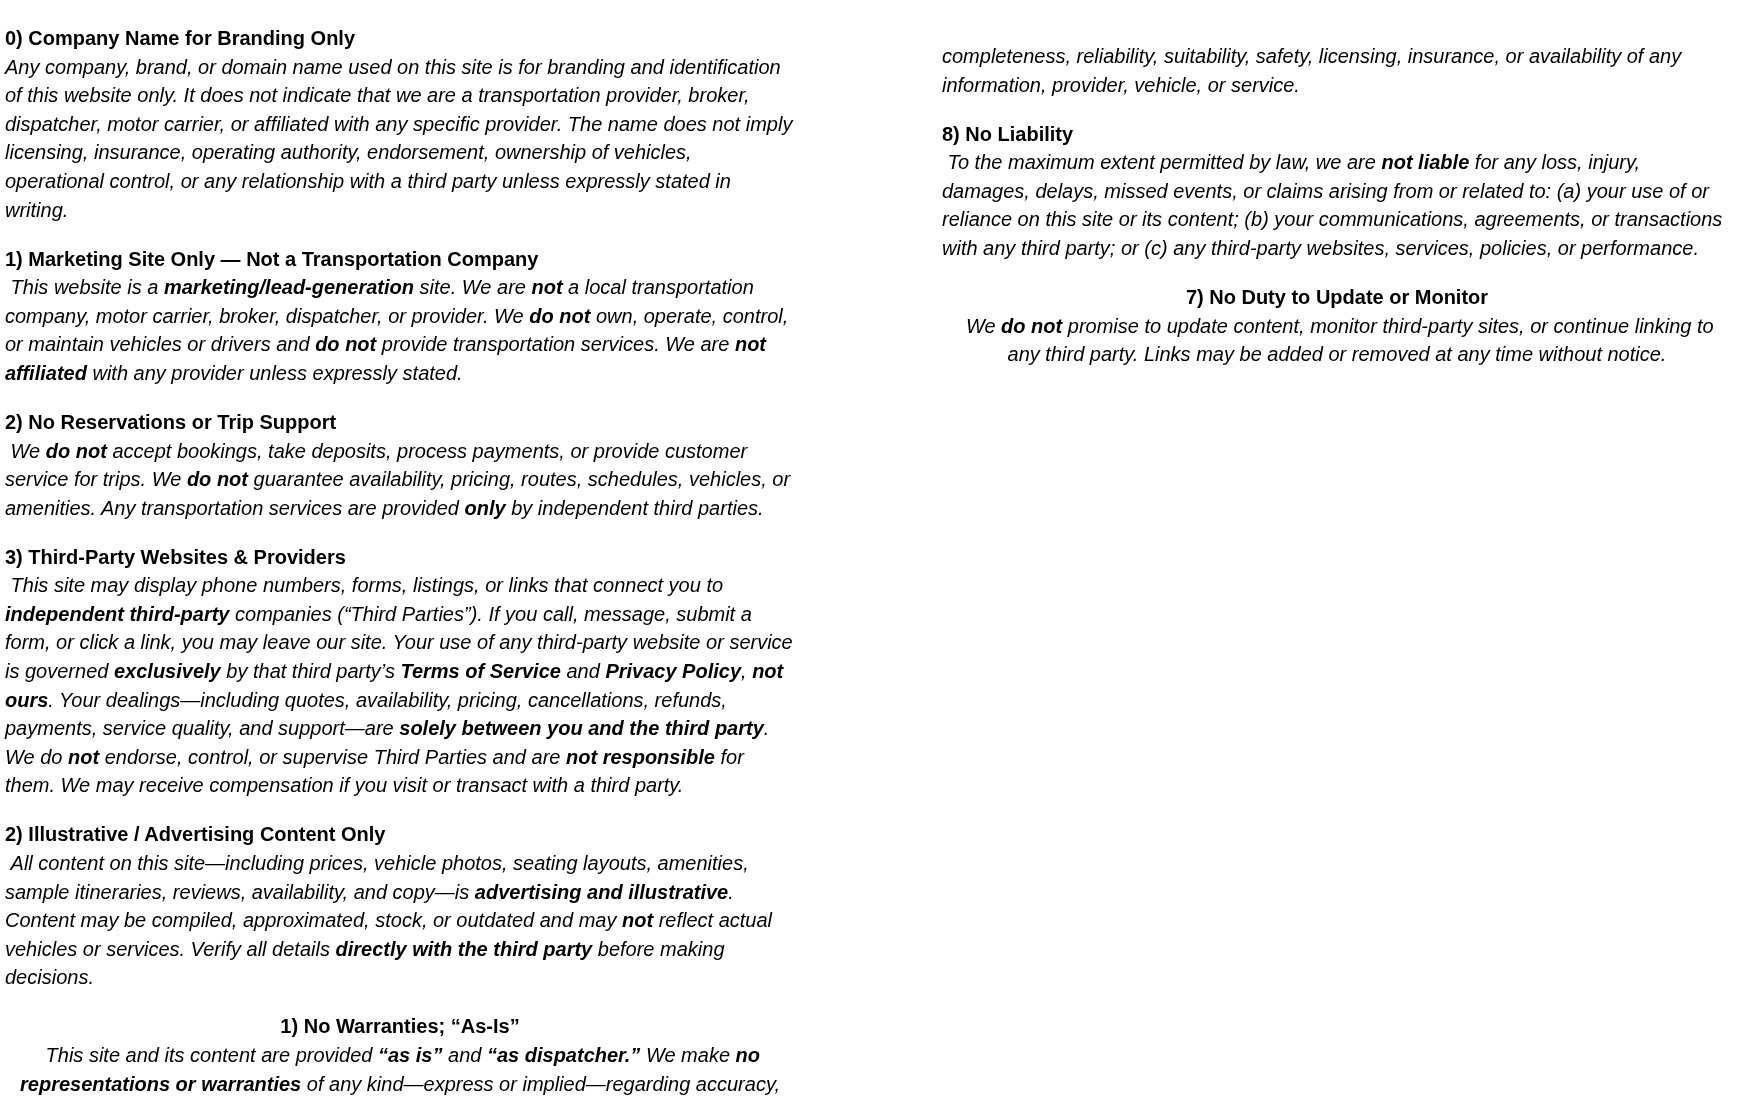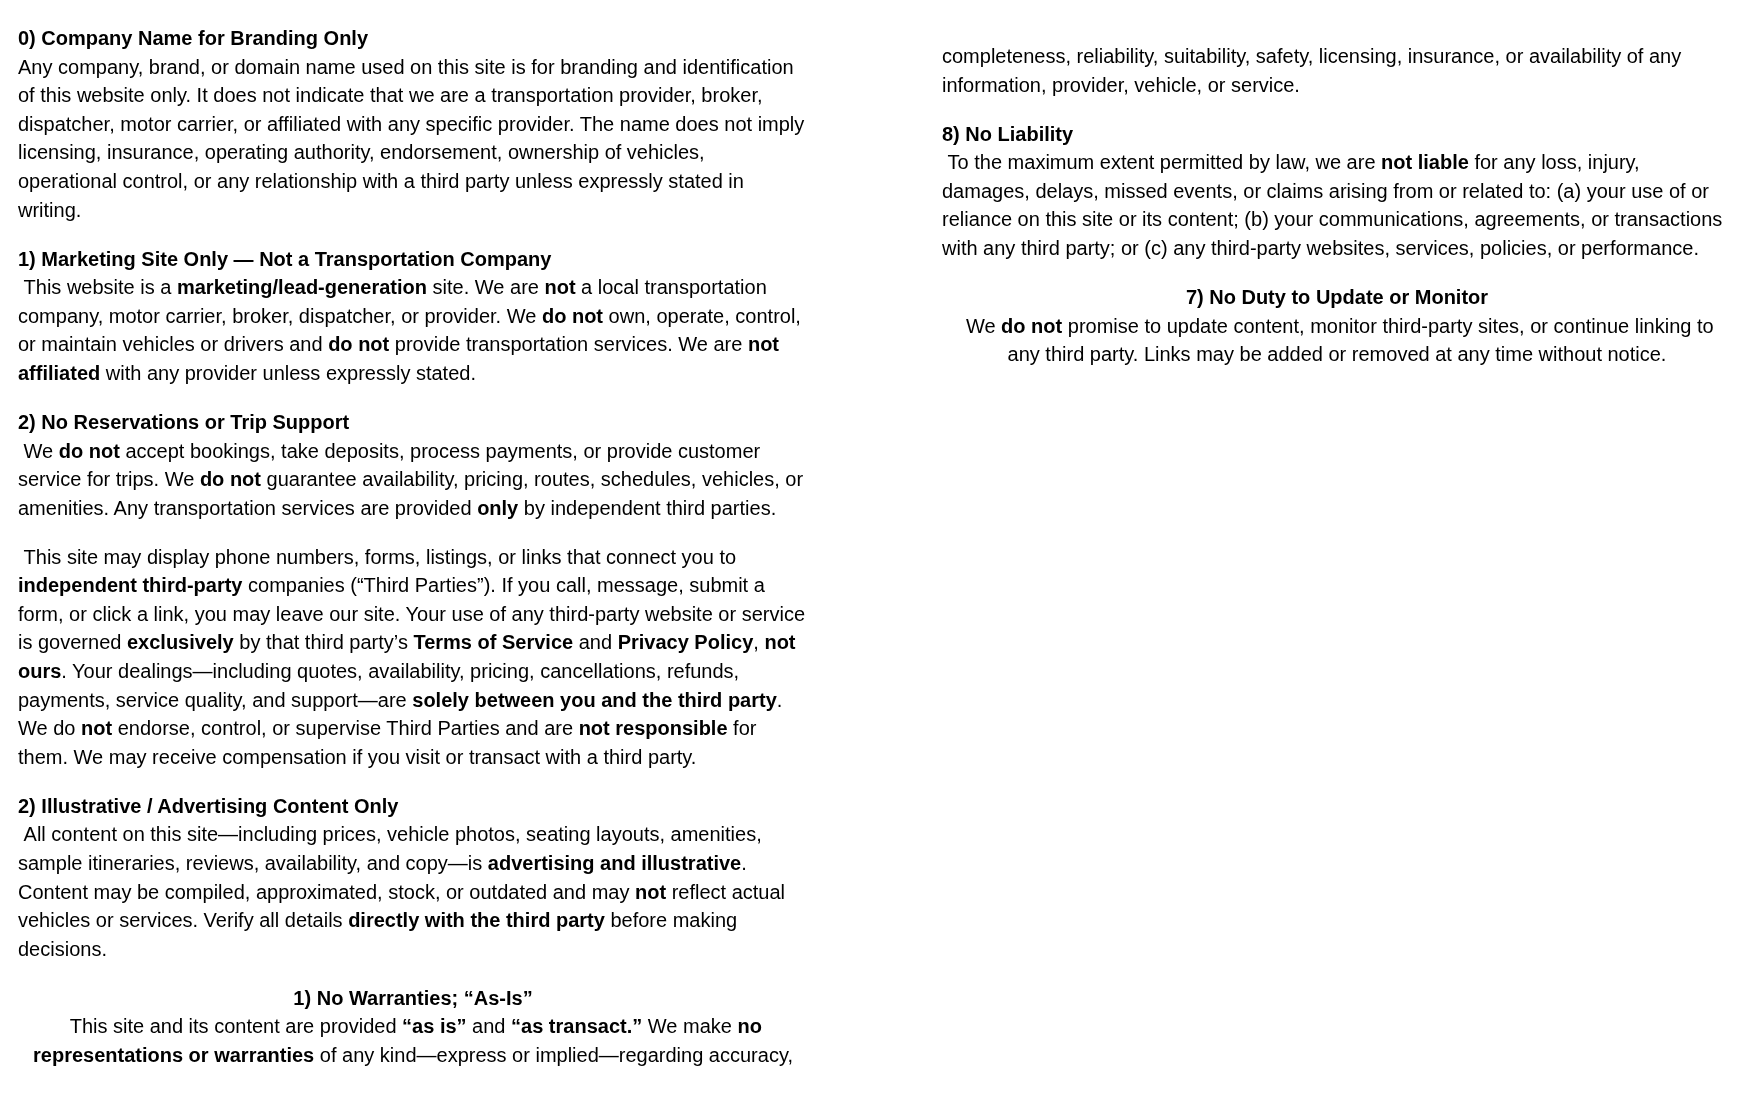--- a/index.html
+++ b/index.html
@@ -19,31 +19,32 @@
   }
   .doc {
     position: relative;
     width: 1752px;
     height: 1113px;
   }
   .col {
     position: absolute;
     width: 790px;
   }
-  .col-left  { left: 18px;  top: 24px; }
+  .col-left  { left: 5px;  top: 24px; }
   .col-right { left: 942px; top: 42px; }
   .block { margin: 0 0 20.4px 0; }
   .block:last-child { margin-bottom: 0; text-align: center; }
   .section-heading {
     font-weight: 700;
     white-space: pre-wrap;
   }
   .section-paragraph {
     margin: 0;
     white-space: pre-wrap; 
+    font-style: italic;
   }
   .section-paragraph strong { font-weight: 700; }
 </style>
 </head>
 <body style="background: rgb(255, 255, 255); color: rgb(0, 0, 0);">
 
 <div class="doc">
   <div class="col col-left">
       <div class="block">
         <div class="section-heading">0) Company Name for Branding Only</div>
@@ -51,29 +52,30 @@
       </div>
       <div class="block">
         <div class="section-heading">1) Marketing Site Only — Not a Transportation Company</div>
         <p class="section-paragraph"> This website is a <strong>marketing/lead-generation</strong> site. We are <strong>not</strong> a local transportation company, motor carrier, broker, dispatcher, or provider. We <strong>do not</strong> own, operate, control, or maintain vehicles or drivers and <strong>do not</strong> provide transportation services. We are <strong>not affiliated</strong> with any provider unless expressly stated.</p>
       </div>
       <div class="block">
         <div class="section-heading">2) No Reservations or Trip Support</div>
         <p class="section-paragraph"> We <strong>do not</strong> accept bookings, take deposits, process payments, or provide customer service for trips. We <strong>do not</strong> guarantee availability, pricing, routes, schedules, vehicles, or amenities. Any transportation services are provided <strong>only</strong> by independent third parties.</p>
       </div>
       <div class="block">
+        <div class="section-heading">3) Third-Party Websites &amp; Providers</div>
         <p class="section-paragraph"> This site may display phone numbers, forms, listings, or links that connect you to <strong>independent third-party</strong> companies (“Third Parties”). If you call, message, submit a form, or click a link, you may leave our site. Your use of any third-party website or service is governed <strong>exclusively</strong> by that third party’s <strong>Terms of Service</strong> and <strong>Privacy Policy</strong>, <strong>not ours</strong>. Your dealings—including quotes, availability, pricing, cancellations, refunds, payments, service quality, and support—are <strong>solely between you and the third party</strong>. We do <strong>not</strong> endorse, control, or supervise Third Parties and are <strong>not responsible</strong> for them. We may receive compensation if you visit or transact with a third party.</p>
       </div>
       <div class="block">
         <div class="section-heading">2) Illustrative / Advertising Content Only</div>
         <p class="section-paragraph"> All content on this site—including prices, vehicle photos, seating layouts, amenities, sample itineraries, reviews, availability, and copy—is <strong>advertising and illustrative</strong>. Content may be compiled, approximated, stock, or outdated and may <strong>not</strong> reflect actual vehicles or services. Verify all details <strong>directly with the third party</strong> before making decisions.</p>
       </div>
       <div class="block">
         <div class="section-heading">1) No Warranties; “As-Is”</div>
-        <p class="section-paragraph"> This site and its content are provided <strong>“as is”</strong> and <strong>“as transact.”</strong> We make <strong>no representations or warranties</strong> of any kind—express or implied—regarding accuracy,</p>
+        <p class="section-paragraph"> This site and its content are provided <strong>“as is”</strong> and <strong>“as dispatcher.”</strong> We make <strong>no representations or warranties</strong> of any kind—express or implied—regarding accuracy,</p>
       </div>
     </div>
   <div class="col col-right">
       <div class="block">
         <p class="section-paragraph">completeness, reliability, suitability, safety, licensing, insurance, or availability of any information, provider, vehicle, or service.</p>
       </div>
       <div class="block">
         <div class="section-heading">8) No Liability</div>
         <p class="section-paragraph"> To the maximum extent permitted by law, we are <strong>not liable</strong> for any loss, injury, damages, delays, missed events, or claims arising from or related to: (a) your use of or reliance on this site or its content; (b) your communications, agreements, or transactions with any third party; or (c) any third-party websites, services, policies, or performance.</p>
       </div>

